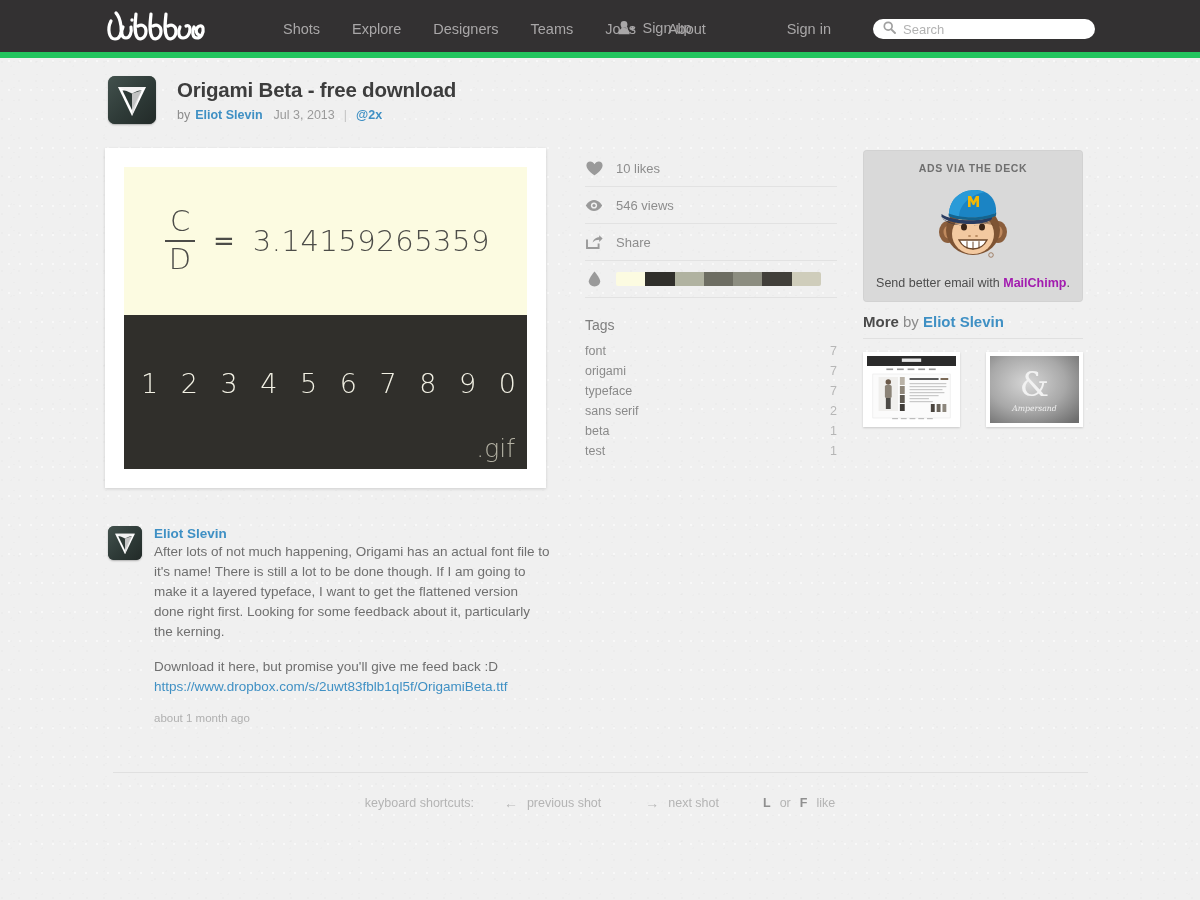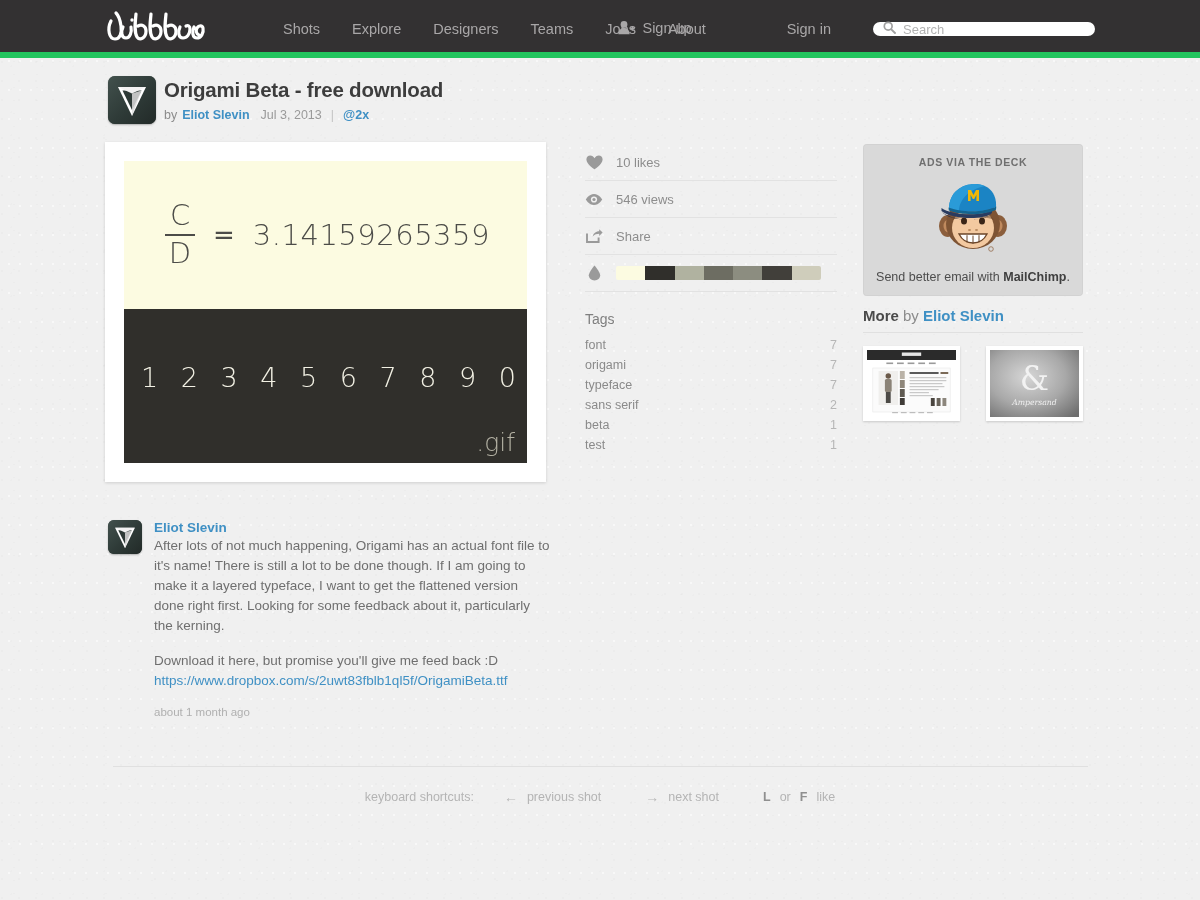--- a/index.html
+++ b/index.html
@@ -80,21 +80,21 @@
   .signin-link {
     color: #a9a7a8;
     font-size: 14.5px;
     text-decoration: none;
     margin-left: 95px;
     white-space: nowrap;
   }
   .search-box {
     margin-left: 42px;
     width: 222px;
-    height: 14px;
+    height: 20px;
     background: #fff;
     border-radius: 13px;
     display: flex;
     align-items: center;
     padding: 0 10px;
     gap: 7px;
   }
   .search-box input {
     border: none;
     outline: none;
@@ -111,22 +111,22 @@
   .page {
     width: 990px;
     margin: 0 auto;
     position: relative;
     padding-top: 18px;
   }
 
   .shot-header {
     display: flex;
     align-items: flex-start;
-    gap: 8px;
-    margin-bottom: 18px;
+    gap: 21px;
+    margin-bottom: 24px;
     padding-left: 3px;
   }
 
   .avatar {
     width: 48px;
     height: 48px;
     border-radius: 7px;
     position: relative;
     overflow: hidden;
     flex: 0 0 auto;
@@ -286,21 +286,21 @@
   }
   .ad-kicker {
     font-size: 10.5px;
     font-weight: bold;
     color: #6f6f6f;
     letter-spacing: 0.6px;
     margin-bottom: 6px;
   }
   .ad-art { height: 88px; display: flex; align-items: center; justify-content: center; }
   .ad-caption { font-size: 12.5px; color: #4d4d4d; margin-top: 8px; }
-  .ad-caption a { color: #404040; text-decoration: none; font-weight: bold; }
+  .ad-caption a { color: #a21caf; text-decoration: none; font-weight: bold; }
 
   .more-title {
     margin-top: 11px;
     font-size: 15px;
     color: #8b8b8b;
     padding-bottom: 8px;
     border-bottom: 1px solid #e0e0e0;
   }
   .more-title b { color: #4a4a4a; }
   .more-title a { color: #3f90c4; text-decoration: none; font-weight: bold; }

